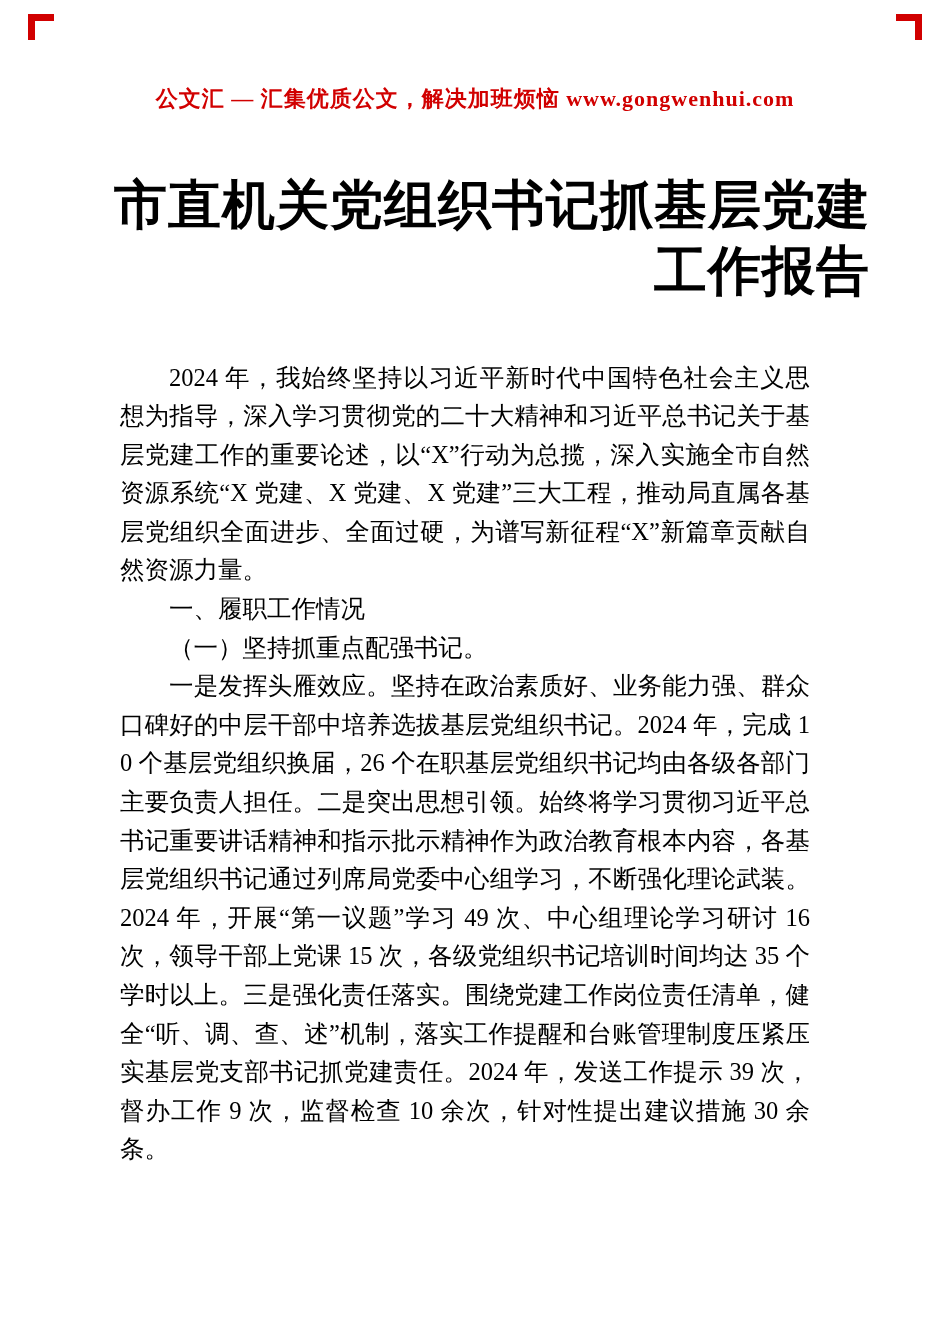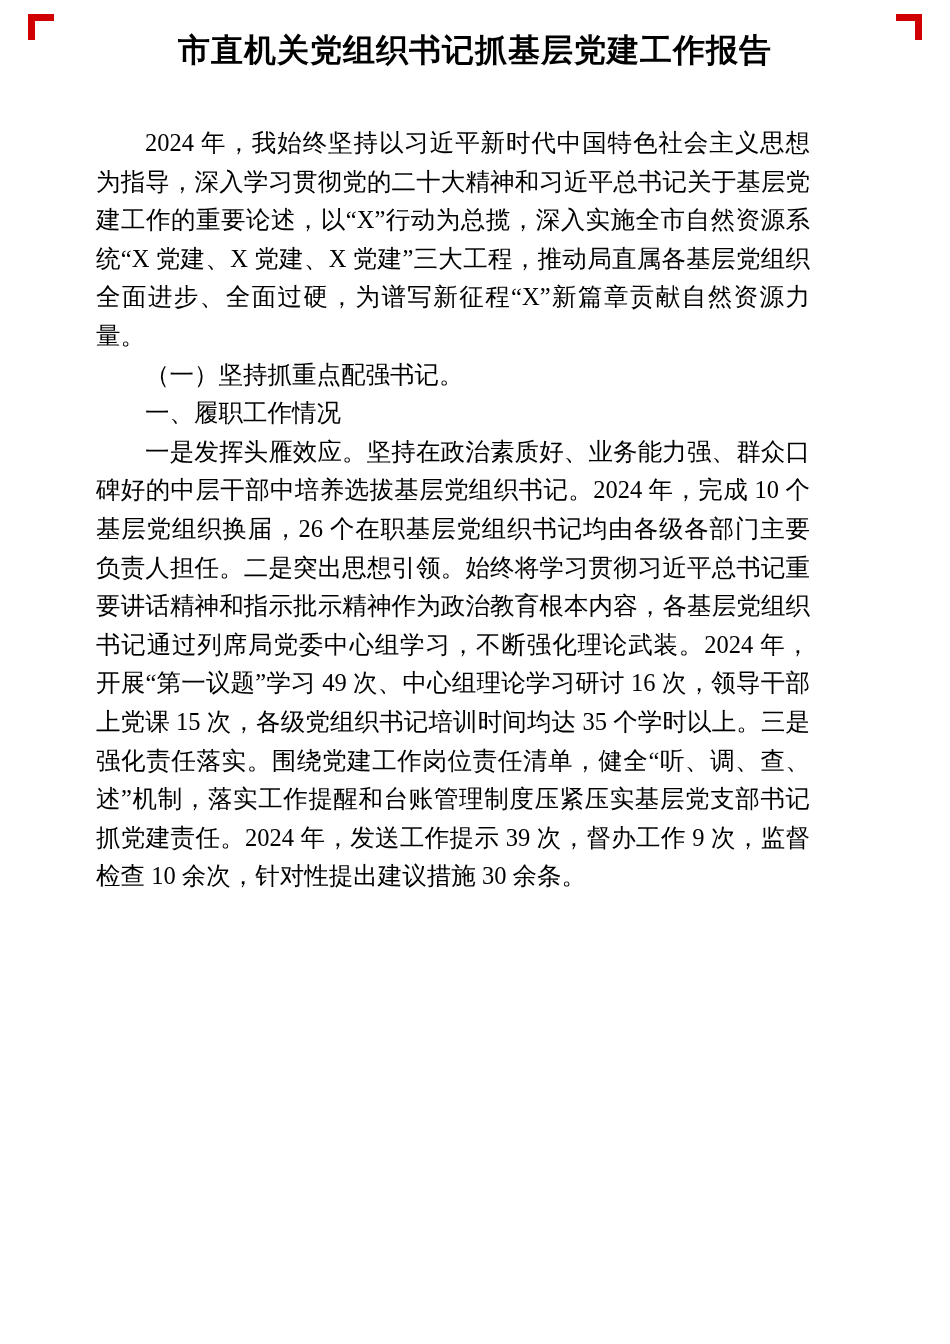--- a/index.html
+++ b/index.html
@@ -36,52 +36,55 @@
   }
   .banner {
     padding-top: 84px;
     text-align: center;
     color: #d10000;
     font-size: 22px;
     font-weight: bold;
     letter-spacing: 1px;
   }
   .doc-title {
-    margin: 30px 80px 0;
-    text-align: center;
-    font-size: 32px;
+    margin: 58px 80px 0;
+    text-align: right;
+    font-size: 53px;
     font-weight: bold;
     letter-spacing: 1px;
     line-height: 1.25;
   }
   .content {
-    margin: 54px 140px 0 96px;
+    margin: 54px 140px 0 120px;
     font-size: 24.5px;
     line-height: 38.6px;
     text-align: justify;
     text-justify: inter-ideograph;
   }
   .content p {
     margin: 0;
     padding: 0;
     text-indent: 2em;
     word-break: break-all;
   }
 </style>
 </head>
 <body>
 
 <div class="page">
 
   <div class="corner corner-left"></div>
   <div class="corner corner-right"></div>
 
+  <div class="banner">
+    <span>公文汇 — 汇集优质公文，解决加班烦恼 www.gongwenhui.com</span>
+  </div>
 
   <h1 class="doc-title">市直机关党组织书记抓基层党建工作报告</h1>
 
   <div class="content">
     <p>2024 年，我始终坚持以习近平新时代中国特色社会主义思想为指导，深入学习贯彻党的二十大精神和习近平总书记关于基层党建工作的重要论述，以“X”行动为总揽，深入实施全市自然资源系统“X 党建、X 党建、X 党建”三大工程，推动局直属各基层党组织全面进步、全面过硬，为谱写新征程“X”新篇章贡献自然资源力量。</p>
+    <p>一、履职工作情况</p>
     <p>（一）坚持抓重点配强书记。</p>
-    <p>一、履职工作情况</p>
     <p>一是发挥头雁效应。坚持在政治素质好、业务能力强、群众口碑好的中层干部中培养选拔基层党组织书记。2024 年，完成 10 个基层党组织换届，26 个在职基层党组织书记均由各级各部门主要负责人担任。二是突出思想引领。始终将学习贯彻习近平总书记重要讲话精神和指示批示精神作为政治教育根本内容，各基层党组织书记通过列席局党委中心组学习，不断强化理论武装。2024 年，开展“第一议题”学习 49 次、中心组理论学习研讨 16 次，领导干部上党课 15 次，各级党组织书记培训时间均达 35 个学时以上。三是强化责任落实。围绕党建工作岗位责任清单，健全“听、调、查、述”机制，落实工作提醒和台账管理制度压紧压实基层党支部书记抓党建责任。2024 年，发送工作提示 39 次，督办工作 9 次，监督检查 10 余次，针对性提出建议措施 30 余条。</p>
   </div>
 
 </div>
 
 </body></html>

